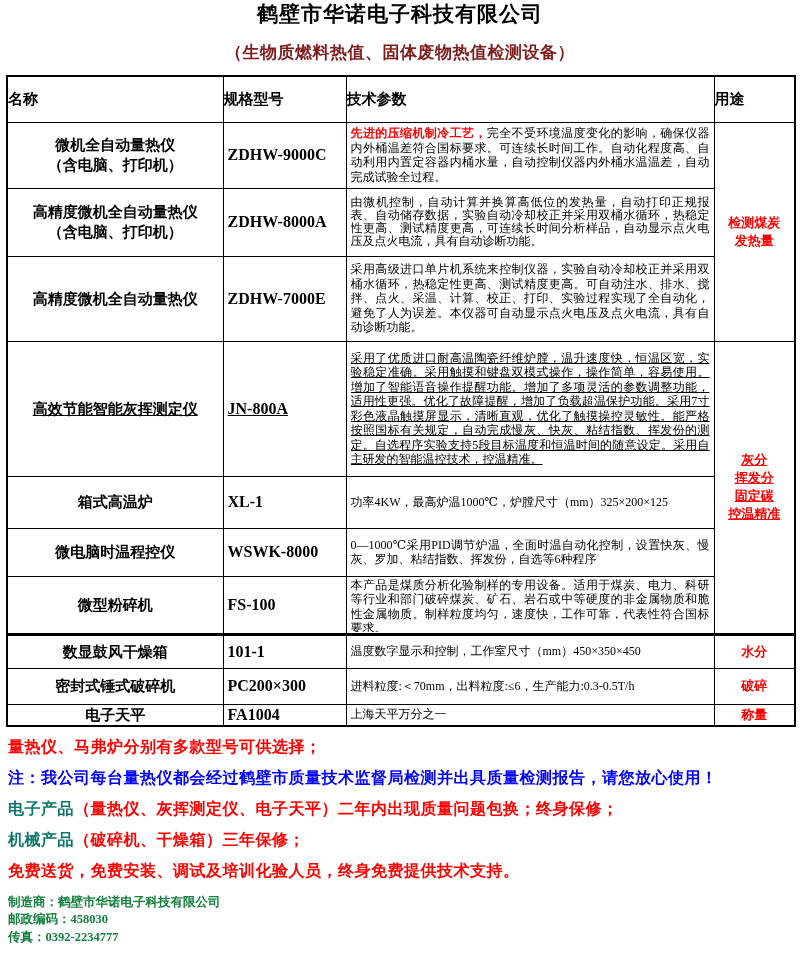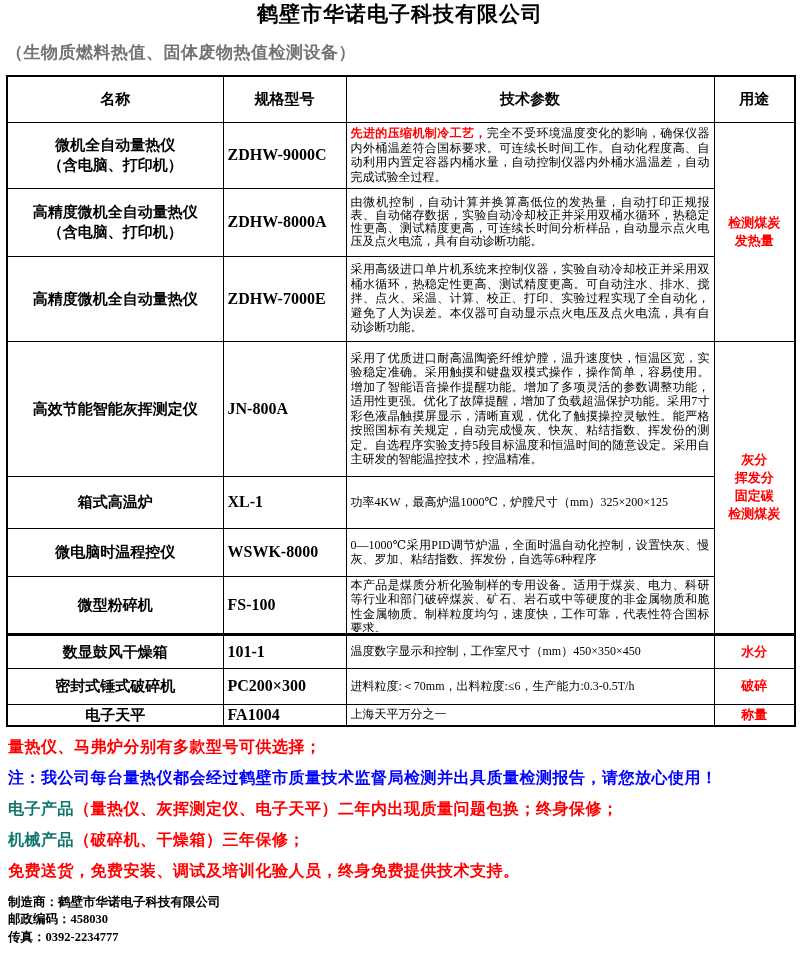--- a/index.html
+++ b/index.html
@@ -9,34 +9,34 @@
     font-family:"Liberation Serif","DejaVu Serif",serif;
     color:#000; overflow:hidden;
   }
   .page { width:800px; height:959px; padding:0 6px; position:relative; }
 
   .title {
     text-align:center; font-size:21px; font-weight:bold;
     padding-top:0; letter-spacing:1px; color:#000;
   }
   .subtitle {
-    font-size:17px; font-weight:bold;
-    color:#737373; margin-top:13px; letter-spacing:0.5px;
+    text-align:center; font-size:17px; font-weight:bold;
+    color:#7f1d1d; margin-top:13px; letter-spacing:0.5px;
   }
 
   table.products {
     border-collapse:collapse; table-layout:fixed;
     width:788px; margin-top:11px;
   }
   table.products td, table.products th {
     border:1px solid #000; vertical-align:middle;
     overflow:hidden;
   }
   table.products { border:2px solid #000; }
-  tr.rh th { height:46px; font-size:15px; font-weight:bold; text-align:center; }
+  tr.rh th { height:46px; font-size:15px; font-weight:bold; text-align:left; }
   col.c-name  { width:216px; }
   col.c-model { width:123px; }
   col.c-params{ width:368px; }
   col.c-use   { width:81px; }
 
   td.name {
     text-align:center; font-weight:bold; font-size:15px;
     white-space:pre-line; line-height:20px;
   }
   td.model {
@@ -50,40 +50,40 @@
   }
   .red-lead { color:#ff0000; font-weight:bold; }
   td.use {
     color:#ff0000; font-weight:bold; font-size:13px;
     text-align:center; white-space:pre-line; line-height:18px;
   }
 
   tr.r1  td { height:66px; }  tr.r1  .ptext { max-height:62px; }
   tr.r2  td { height:68px; }  tr.r2  .ptext { max-height:66px; line-height:13px; }
   tr.r3  td { height:85px; }  tr.r3  .ptext { max-height:80px; }
-  tr.r4  td { height:135px; } tr.r4  .ptext { max-height:132px; }
+  tr.r4  td { height:135px;text-decoration:underline; } tr.r4  .ptext { max-height:132px; }
   tr.r5  td { height:52px; }  tr.r5  .ptext { max-height:48px; }
   tr.r6  td { height:48px; }  tr.r6  .ptext { max-height:44px; }
   tr.r7  td { height:58px; }  tr.r7  .ptext { max-height:54px; }
   tr.r8  td { height:34px; border-top:3px solid #000; } tr.r8 .ptext { max-height:30px; }
   tr.r9  td { height:36px; }  tr.r9  .ptext { max-height:32px; }
   tr.r10 td { height:19px; }  tr.r10 .ptext { max-height:26px; }
 
   .notes { margin-top:10px; padding-left:2px; }
   .note-line {
     font-size:16px; font-weight:bold; line-height:19px;
     margin-bottom:12px; letter-spacing:0.5px;
   }
   .note-red  { color:#ff0000; }
   .note-blue { color:#0000ff; }
   .note-black{ color:#0f766e; }
 
   .footer { margin-top:14px; padding-left:2px; }
   .footer-line {
-    font-size:12.5px; font-weight:bold; color:#000000;
+    font-size:12.5px; font-weight:bold; color:#15803d;
     line-height:17.5px;
   }
 </style>
 </head>
 <body>
 
 <div class="page">
 
   <div class="title">鹤壁市华诺电子科技有限公司</div>
   <div class="subtitle">（生物质燃料热值、固体废物热值检测设备）</div>
@@ -133,21 +133,21 @@
 
     <tr class="r4">
       <td class="name">高效节能智能灰挥测定仪</td>
       <td class="model">JN-800A</td>
       <td class="params">
             <div class="ptext">采用了优质进口耐高温陶瓷纤维炉膛，温升速度快，恒温区宽，实验稳定准确。采用触摸和键盘双模式操作，操作简单，容易使用。增加了智能语音操作提醒功能。增加了多项灵活的参数调整功能，适用性更强。优化了故障提醒，增加了负载超温保护功能。采用7寸彩色液晶触摸屏显示，清晰直观，优化了触摸操控灵敏性。能严格按照国标有关规定，自动完成慢灰、快灰、粘结指数、挥发份的测定。自选程序实验支持5段目标温度和恒温时间的随意设定。采用自主研发的智能温控技术，控温精准。</div>
           </td>
       <td class="use" rowspan="4">灰分
 挥发分
 固定碳
-检测煤炭</td>
+控温精准</td>
     </tr>
 
     <tr class="r5">
       <td class="name">箱式高温炉</td>
       <td class="model">XL-1</td>
       <td class="params">
             <div class="ptext">功率4KW，最高炉温1000℃，炉膛尺寸（mm）325×200×125</div>
           </td>
     </tr>
 

